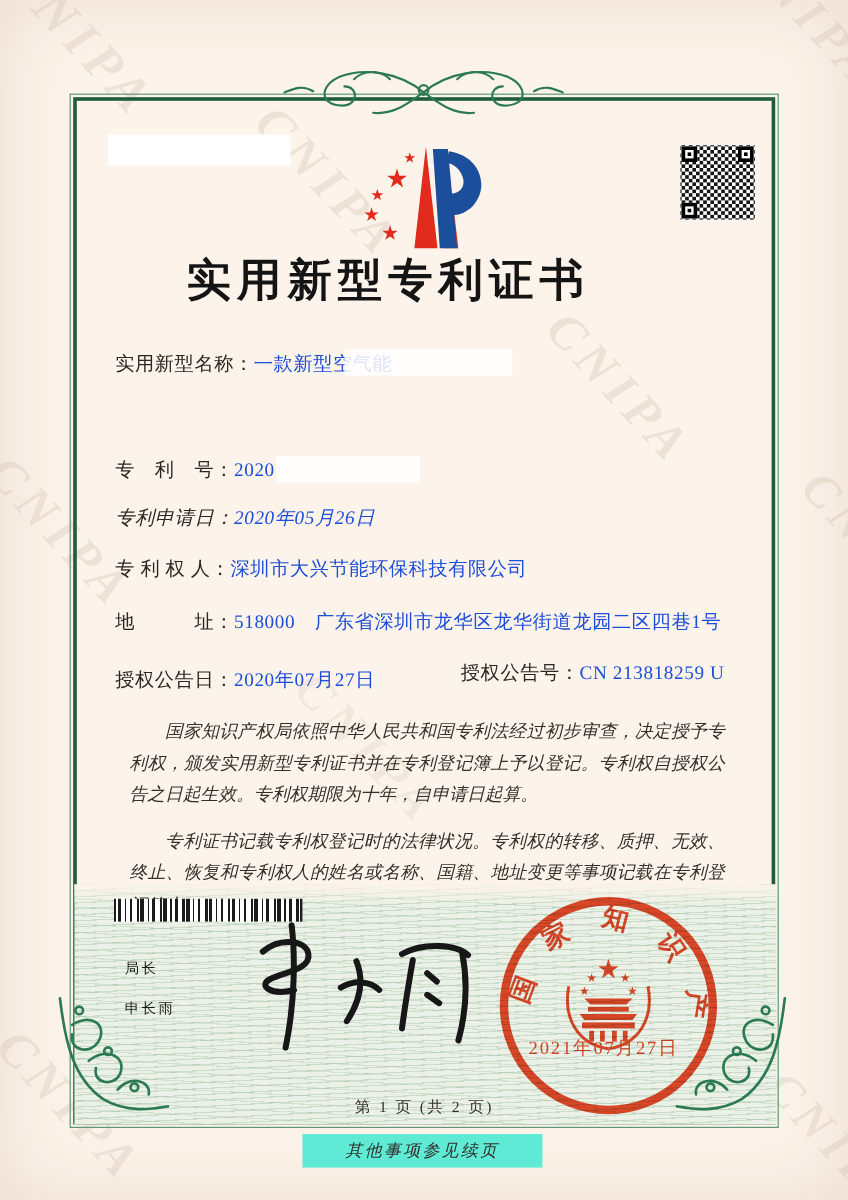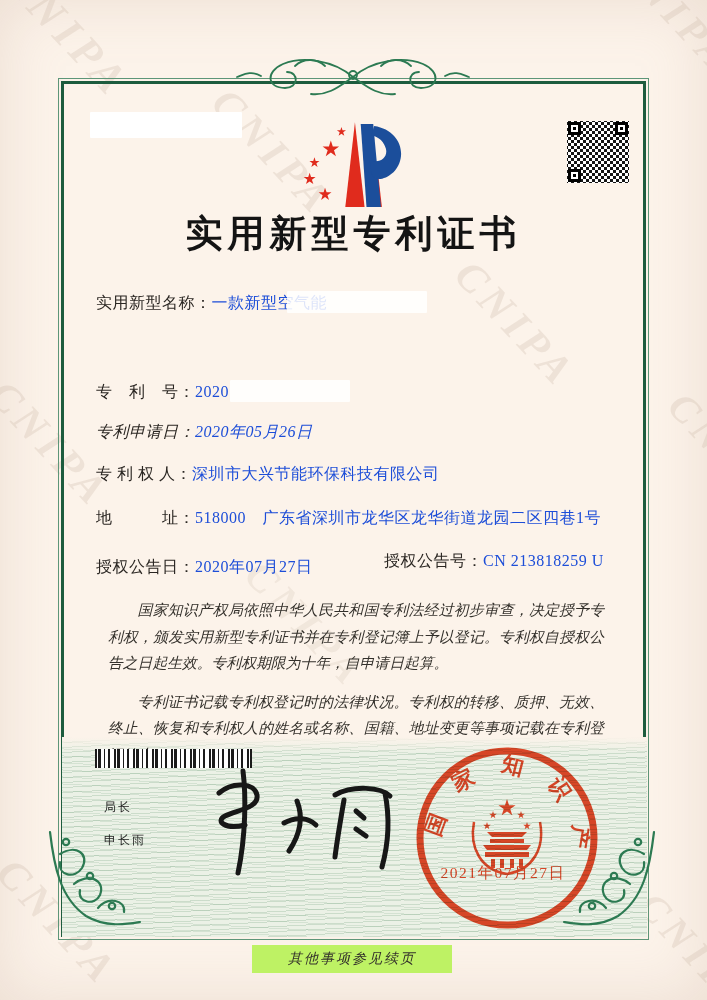--- a/index.html
+++ b/index.html
@@ -20,21 +20,21 @@
     font-style:italic;font-weight:bold;letter-spacing:6px;
     transform:rotate(47deg);white-space:nowrap;pointer-events:none;
   }
   .frame{
     position:absolute;left:58px;top:78px;width:591px;height:862px;
     border:1px solid #5d9678;box-sizing:border-box;padding:2px;
   }
   .frame-inner{width:100%;height:100%;border:3px solid #1d5c3e;box-sizing:border-box;}
   .redaction{position:absolute;background:#ffffff;border-radius:1px;}
   .title{
-    position:absolute;left:0;top:209px;width:707px;text-align:center;
+    position:absolute;left:0;top:209px;width:647px;text-align:center;
     font-size:37px;font-weight:600;color:#141414;letter-spacing:5px;
   }
   .field-row{
     position:absolute;left:96px;font-size:16px;color:#2a2622;letter-spacing:.5px;white-space:nowrap;
   }
   .field-label{color:#2a2622;}
   .field-value{color:#1d4ed8;}
   .body-text{
     position:absolute;left:96px;top:585px;width:520px;
     font-size:14.8px;line-height:26.5px;color:#33302b;text-align:justify;
@@ -57,21 +57,21 @@
     background:repeating-linear-gradient(90deg,
       #1b1b1b 0 2px, #fff 2px 3px, #1b1b1b 3px 6px, #fff 6px 9px,
       #1b1b1b 9px 10px, #fff 10px 13px, #1b1b1b 13px 15px, #fff 15px 19px);
   }
   .signer{position:absolute;left:104px;font-size:12px;color:#1d1d1d;letter-spacing:2px;}
   .footer-page{
     position:absolute;left:0;top:914px;width:707px;text-align:center;
     font-size:13px;color:#33302b;letter-spacing:2px;
   }
   .cont-box{
-    position:absolute;left:252px;top:945px;width:200px;height:28px;background:#bef264;
+    position:absolute;left:252px;top:945px;width:200px;height:28px;background:#5eead4;
     display:flex;align-items:center;justify-content:center;
   }
   .cont-note{font-size:14px;color:#33302b;font-style:italic;letter-spacing:2px;}
   .qr{
     position:absolute;left:567px;top:121px;width:62px;height:62px;background:#fff;
     background-image:conic-gradient(#151515 90deg, transparent 90deg 180deg, #151515 180deg 270deg, transparent 270deg 360deg);
     background-size:6px 6px;background-position:1px 1px;
   }
   .qr .finder{position:absolute;width:13px;height:13px;border:3px solid #000;background:#fff;box-sizing:border-box;}
   .qr .finder::after{content:"";position:absolute;left:2px;top:2px;width:3px;height:3px;background:#000;}
@@ -246,17 +246,18 @@
       <rect x="3" y="23" width="4" height="9"></rect>
       <rect x="12" y="23" width="4" height="9"></rect>
       <g fill="none" stroke="#e8401f" stroke-width="2.5">
         <path d="M0 38 C-26 34 -38 12 -33 -14"></path>
         <path d="M0 38 C26 34 38 12 33 -14"></path>
       </g>
     </g>
     <text x="90" y="134" text-anchor="middle" font-size="15.5" fill="#e8401f" letter-spacing="1.5" font-family="'Liberation Serif','DejaVu Serif',serif">2021年07月27日</text>
   </svg>
 
+  <div class="footer-page">第 1 页 (共 2 页)</div>
   <div class="cont-box">
     <span class="cont-note">其他事项参见续页</span>
   </div>
 
 </div>
 
 </body></html>

